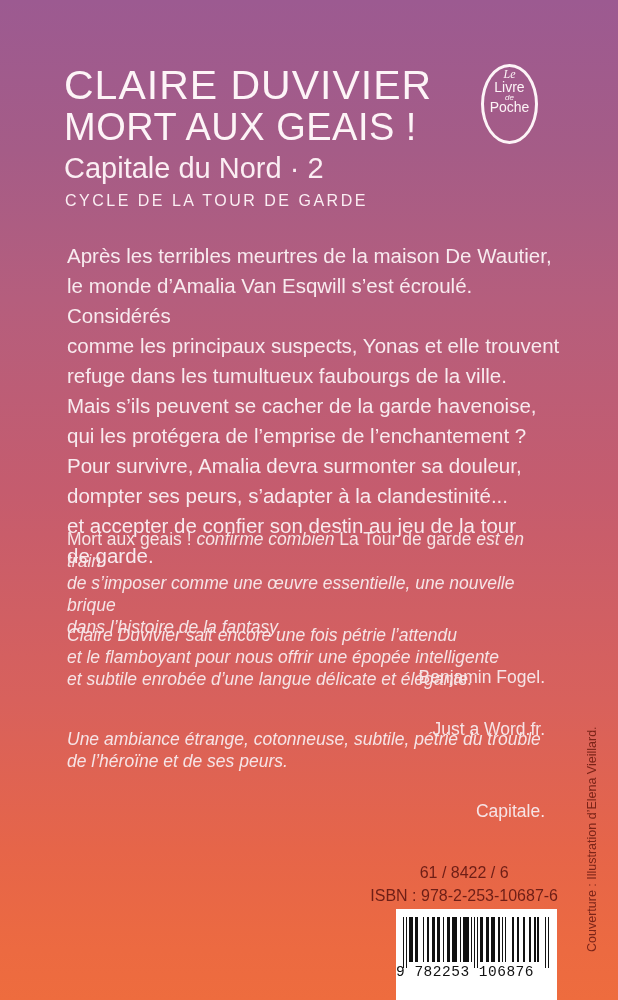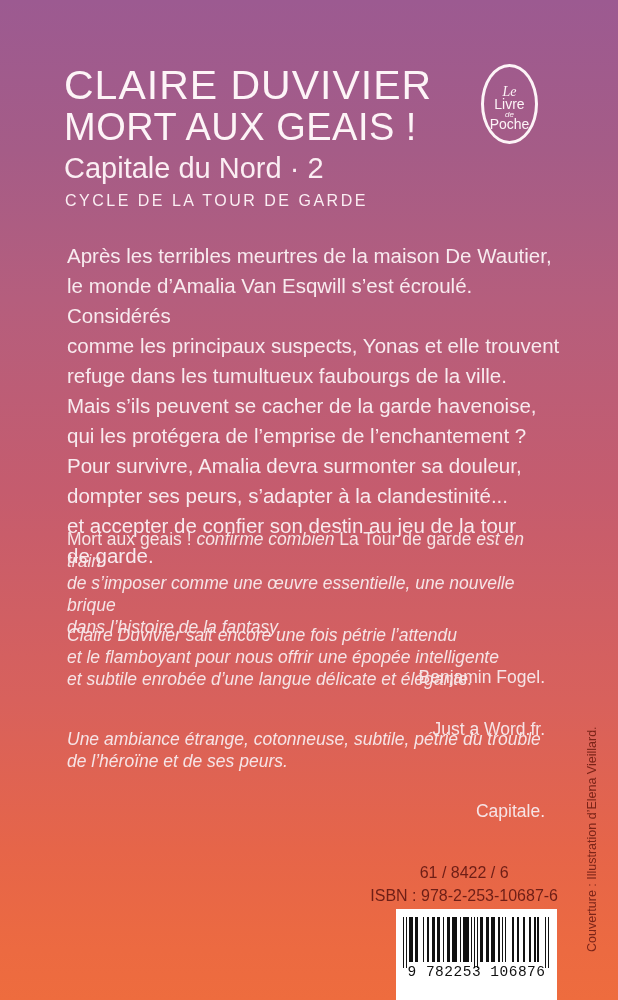--- a/index.html
+++ b/index.html
@@ -11,39 +11,39 @@
       #d8615c 70%, #e66549 85%, #ec6a41 95%, #ee6c3e 100%);
   }
   .abs{position:absolute;}
   .serif{font-family:Liberation Sans, sans-serif;}
   .author{left:64px;top:62px;font-size:41px;letter-spacing:1px;color:#fdf4f7;white-space:nowrap;}
   .title{left:64px;top:106px;font-size:38px;letter-spacing:.5px;color:#fdf4f7;white-space:nowrap;}
   .series{left:64px;top:152px;font-size:29px;color:#fbeef3;white-space:nowrap;}
   .cycle{left:65px;top:192px;font-size:16px;letter-spacing:2.5px;color:#fbeef3;white-space:nowrap;}
   .logo{left:481px;top:64px;width:57px;height:80px;border:3.5px solid #fdf4f7;border-radius:50%;
         box-sizing:border-box;text-align:center;color:#fdf4f7;}
-  .logo .le{font-family:"Liberation Serif",serif;font-style:italic;font-size:14px;line-height:13px;margin-top:18px;}
+  .logo .le{font-family:"Liberation Serif",serif;font-style:italic;font-size:12px;line-height:13px;margin-top:1px;}
   .logo .livre{font-size:14px;line-height:13px;}
   .logo .de{font-size:8px;line-height:7px;font-style:italic;}
   .logo .poche{font-size:14px;line-height:12px;}
   .synopsis{left:67px;top:241px;width:502px;font-size:20.5px;line-height:30px;color:#f8ebef;white-space:pre-line;}
   .quote{left:67px;width:478px;font-size:17.5px;line-height:22px;color:#f6e4e6;white-space:pre-line;}
   .quote .seg-i{font-style:italic;}
   .attr{text-align:right;margin-top:6px;white-space:nowrap;}
   .q1{top:506px;} .q2{top:602px;} .q3{top:706px;}
   .credit-vertical{left:585px;top:952px;transform:rotate(-90deg);transform-origin:0 0;
         font-size:12.5px;color:#7b2418;white-space:nowrap;}
   .print-info{right:60px;top:861px;text-align:center;color:#6e1e16;font-size:16px;line-height:23px;white-space:nowrap;}
   .barcode-box{left:396px;top:909px;width:161px;height:91px;background:#ffffff;}
   .bars{display:flex;margin:8px auto 0;width:148px;height:45px;align-items:flex-start;}
   .bars .m{flex:0 0 1.55px;height:45px;}
   .bars .b{background:#111;}
   .bars .g{height:51px;}
   .barcode-digits{font-family:"Liberation Mono","DejaVu Sans Mono",monospace;
-        font-size:14.5px;color:#111;text-align:center;margin-top:2px;letter-spacing:.5px;}
+        font-size:14.5px;color:#111;text-align:left;margin-top:2px;letter-spacing:.5px;}
 </style>
 </head>
 <body>
 
 <div class="cover">
 
   <div class="abs serif author">CLAIRE DUVIVIER</div>
   <div class="abs serif title">MORT AUX GEAIS !</div>
   <div class="abs serif series">Capitale du Nord · 2</div>
   <div class="abs serif cycle">CYCLE DE LA TOUR DE GARDE</div>

